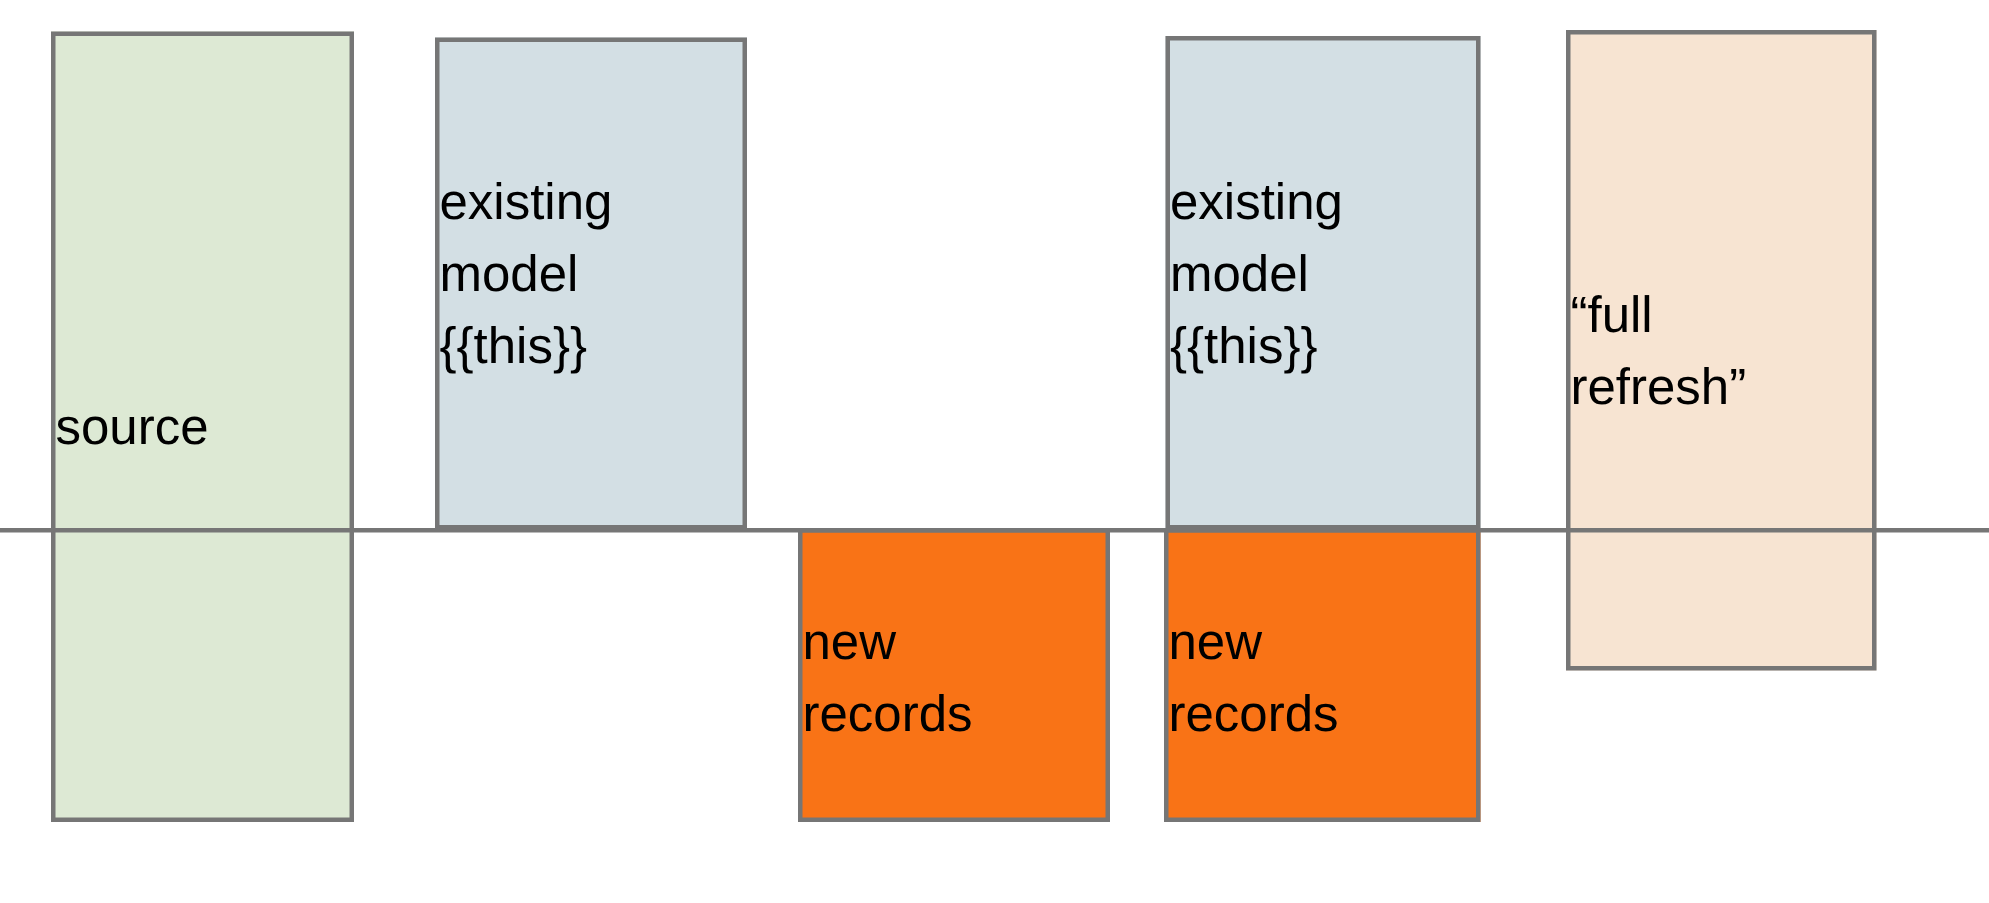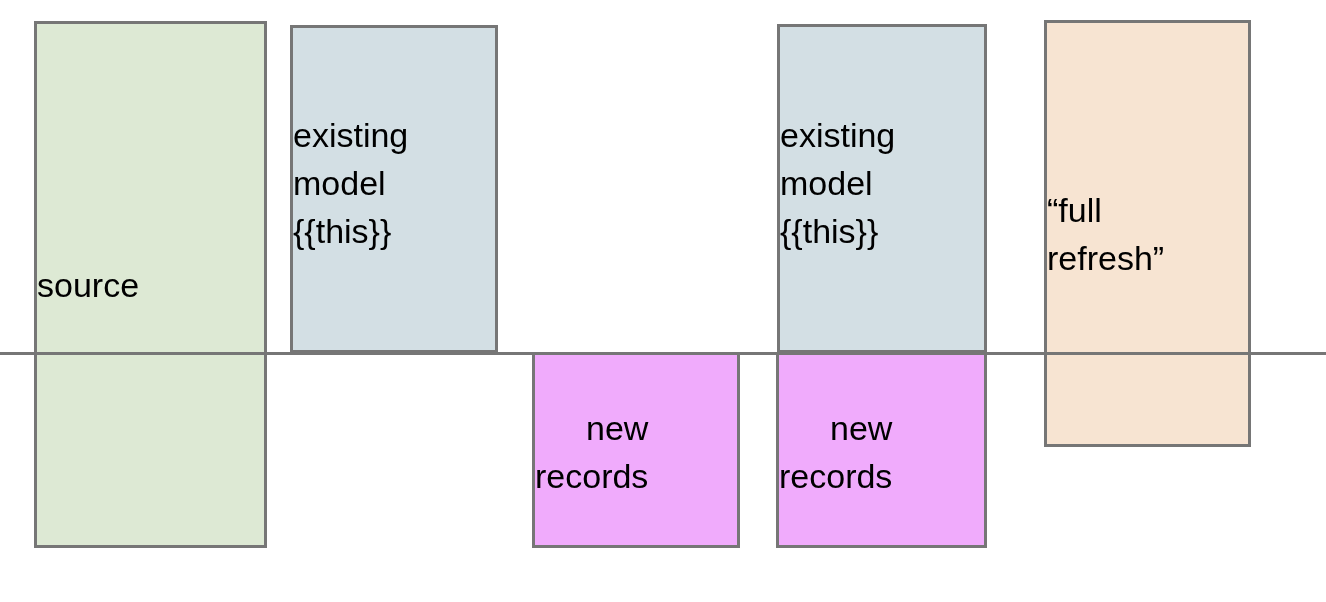--- a/index.html
+++ b/index.html
@@ -38,25 +38,25 @@
     display: flex;
     align-items: center;
     justify-content: flex-start;
   }
   .box .box-label {
     padding-right: 8px;
     display: block;
   }
   .box-green  { background: #dde9d4; }
   .box-blue   { background: #d3dfe4; }
-  .box-pink   { background: #f0abfc; text-align: right; }
+  .box-pink   { background: #f97316; }
   .box-orange { background: #f7e4d2; }
 
   
-  #box-source          { left: 34px;   top: 21px;  width: 233px; height: 527px; }
+  #box-source          { left: 34px;   top: 21px;  width: 202px; height: 527px; }
   #box-existing-1      { left: 290px;  top: 25px;  width: 208px; height: 328px; align-items: flex-start; }
   #box-existing-1 .box-label { padding-top: 83px; }
   #box-new-records-1   { left: 532px;  top: 352px; width: 208px; height: 196px; align-items: flex-start; }
   #box-new-records-1 .box-label { padding-top: 49px; }
   #box-existing-2      { left: 777px;  top: 24px;  width: 210px; height: 329px; align-items: flex-start; }
   #box-existing-2 .box-label { padding-top: 84px; }
   #box-new-records-2   { left: 776px;  top: 352px; width: 211px; height: 196px; align-items: flex-start; }
   #box-new-records-2 .box-label { padding-top: 49px; }
   #box-full-refresh    { left: 1044px; top: 20px;  width: 207px; height: 427px; }
 

